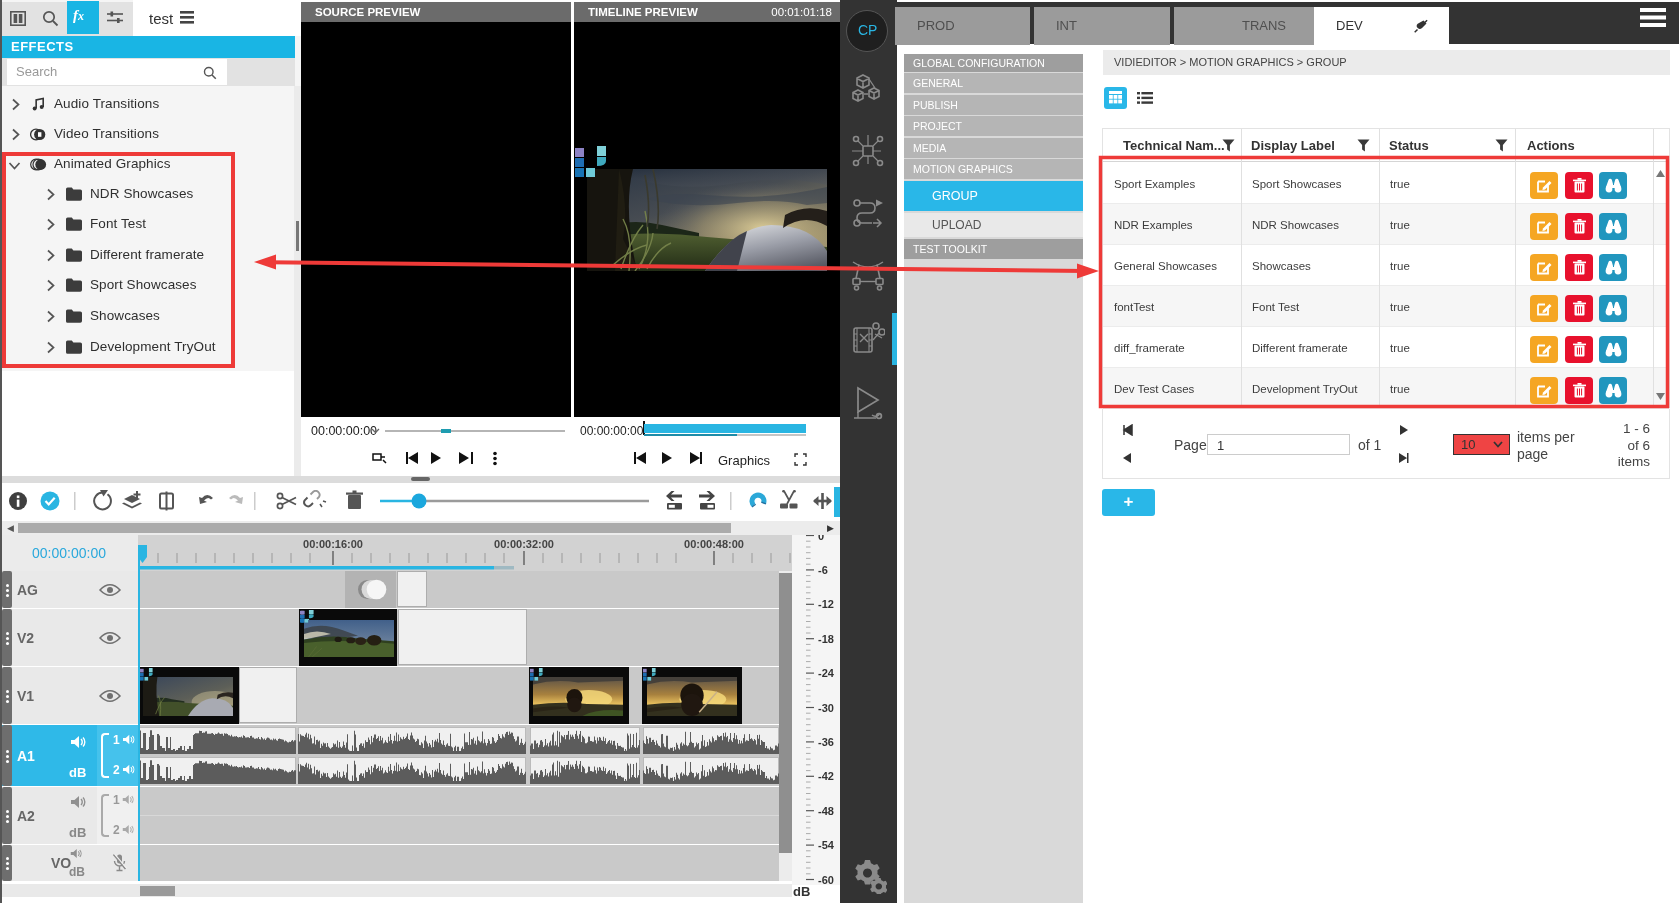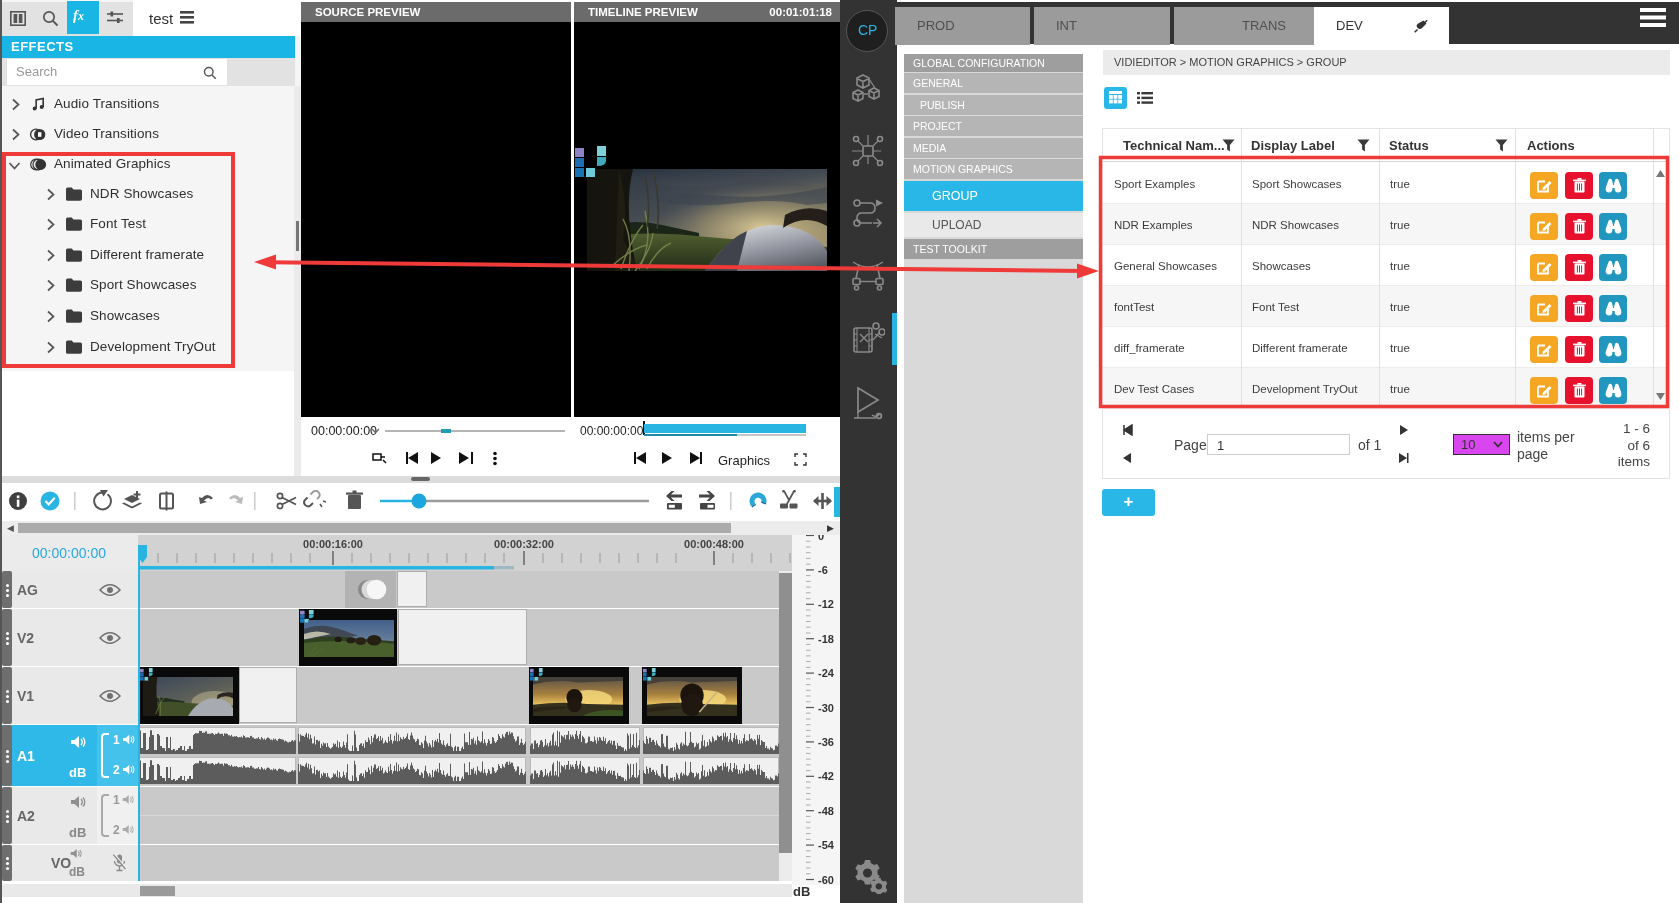--- a/index.html
+++ b/index.html
@@ -211,21 +211,21 @@
     <path d="M2 4 h8 v6 h-8 z M10 7 l4 0 M12 10 l3 3" stroke="#111" fill="none" stroke-width="1.5"></path>
     <path d="M37 2 v12 l-2 0 v-12 z M47 2 v12 l-10 -6 z"></path>
     <path d="M60 2 l10 6 l-10 6 z"></path>
     <path d="M92 2 l10 6 l-10 6 z M104 2 h2 v12 h-2 z" transform="translate(-4,0)"></path>
     <circle cx="124" cy="3.5" r="1.8"></circle>
         <circle cx="124" cy="8.5" r="1.8"></circle>
         <circle cx="124" cy="13.5" r="1.8"></circle>
   </svg>
 </div>
 
-<div class="ptitle" style="left:574px; width:266px;">TIMELINE PREVIEW<span style="position:absolute; right:8px; font-weight:bold;">00:01:01:18</span></div>
+<div class="ptitle" style="left:574px; width:266px;">TIMELINE PREVIEW<span style="position:absolute; right:8px; font-weight:normal;">00:01:01:18</span></div>
 <div class="video" style="left:574px; width:266px; height:395px;"></div>
 
 <svg class="abs" style="left:575px;top:146px;z-index:3;" width="32" height="32" viewBox="0 0 32 32" xmlns="http://www.w3.org/2000/svg">
   <rect x="0" y="2" width="9" height="9" fill="#8d83c5"></rect>
   <rect x="0" y="12" width="9" height="9" fill="#1e6db2"></rect>
   <rect x="0" y="22" width="9" height="9" fill="#1873b4"></rect>
   <path d="M11 22 h9 v9 h-9 z" fill="#6fcbd9"></path>
   <rect x="22" y="0" width="9" height="10" fill="#7fd0d8"></rect>
   <path d="M22 11 h9 v4 q0 5 -9 5 z" fill="#3fa9be"></path>
 </svg>
@@ -753,21 +753,21 @@
   <path d="M6 27 v6 M2 33 h22 M20 30 a5 5 0 0 0 8 -2" stroke-width="1.4"></path>
   <circle cx="27" cy="31" r="2.4"></circle>
 </svg>
 <svg class="abs" style="left:851px;top:858px;" width="36" height="36" viewBox="0 0 36 36" xmlns="http://www.w3.org/2000/svg" fill="#8a8a8a">
   <path d="M14 2 h5 l1 3.2 a9 9 0 0 1 3 1.7 l3.2 -1 l2.5 4.3 l-2.3 2.3 a9 9 0 0 1 0 3.4 l2.3 2.3 l-2.5 4.3 l-3.2 -1 a9 9 0 0 1 -3 1.7 l-1 3.2 h-5 l-1 -3.2 a9 9 0 0 1 -3 -1.7 l-3.2 1 L4.3 18.5 l2.3 -2.3 a9 9 0 0 1 0 -3.4 L4.3 10.5 l2.5 -4.3 l3.2 1 a9 9 0 0 1 3 -1.7 Z M16.5 10.5 a4.5 4.5 0 1 0 0.01 0 Z" fill-rule="evenodd"></path>
   <path d="M26 20 h3.6 l0.7 2.3 a6.5 6.5 0 0 1 2.1 1.2 l2.3 -0.7 l1.8 3.1 l-1.6 1.7 a6.5 6.5 0 0 1 0 2.4 l1.6 1.7 l-1.8 3.1 l-2.3 -0.7 a6.5 6.5 0 0 1 -2.1 1.2 L29.6 37 H26 l-0.7 -2.3 a6.5 6.5 0 0 1 -2.1 -1.2 l-2.3 0.7 l-1.8 -3.1 l1.6 -1.7 a6.5 6.5 0 0 1 0 -2.4 l-1.6 -1.7 l1.8 -3.1 l2.3 0.7 a6.5 6.5 0 0 1 2.1 -1.2 Z M27.8 25.2 a3.2 3.2 0 1 0 0.01 0 Z" fill-rule="evenodd"></path>
 </svg>
 
 <div class="navitem navhead" style="top:54px;height:18px;line-height:18px;padding-left:9px;">GLOBAL CONFIGURATION</div>
 <div class="navitem" style="top:73px;height:20px;line-height:20px;padding-left:9px;">GENERAL</div>
-<div class="navitem" style="top:94.5px;height:20px;line-height:20px;padding-left:16px;">PUBLISH</div>
+<div class="navitem" style="top:94.5px;height:20px;line-height:20px;padding-left:9px;">PUBLISH</div>
 <div class="navitem" style="top:116px;height:20px;line-height:20px;padding-left:9px;">PROJECT</div>
 <div class="navitem" style="top:137.5px;height:20px;line-height:20px;padding-left:9px;">MEDIA</div>
 <div class="navitem" style="top:159px;height:20px;line-height:20px;padding-left:9px;">MOTION GRAPHICS</div>
 <div class="navitem" style="top:181px;height:30px;line-height:30px;padding-left:28px;background:#29b7e8;font-size:12.5px;">GROUP</div>
 <div class="navitem" style="top:213px;height:24px;line-height:24px;padding-left:28px;background:#e9e9e9;color:#555;font-size:12px;">UPLOAD</div>
 <div class="navitem navhead" style="top:238.5px;height:20px;line-height:20px;padding-left:9px;">TEST TOOLKIT</div>
 
 <div class="abs" style="left:1103px;top:50px;width:567px;height:25px;background:#ebebeb;color:#444;font-size:11px;line-height:25px;padding-left:11px;">VIDIEDITOR &gt; MOTION GRAPHICS &gt; GROUP</div>
 
 <div class="abs" style="left:1104px;top:87px;width:23px;height:22px;background:#29b7e8;border-radius:3px;"></div>
@@ -1039,21 +1039,21 @@
     </svg>
 <div class="abs" style="left:1174px;top:437px;color:#444;font-size:14px;">Page</div>
 <div class="abs" style="left:1207px;top:434px;width:143px;height:21px;border:1px solid #ccc;background:#fff;color:#333;font-size:13px;line-height:21px;padding-left:9px;">1</div>
 <div class="abs" style="left:1358px;top:437px;color:#444;font-size:14px;">of 1</div>
 <svg class="abs" style="left:1399px;top:424px;" width="10" height="12" viewBox="0 0 10 12" xmlns="http://www.w3.org/2000/svg">
       <path d="M1 1 v10 l8 -5 z" fill="#333"></path>
     </svg>
 <svg class="abs" style="left:1398px;top:452px;" width="12" height="12" viewBox="0 0 12 12" xmlns="http://www.w3.org/2000/svg">
       <path d="M1 1 v10 l8 -5 z M9 1 h1.5 v10 H9 z" fill="#333"></path>
     </svg>
-<div class="abs" style="left:1453px;top:434px;width:57px;height:21px;border:1.5px solid #333;background:#d946ef;color:#333;font-size:13px;line-height:19px;padding-left:7px;">10
+<div class="abs" style="left:1453px;top:434px;width:57px;height:21px;border:1.5px solid #333;background:#ef4444;color:#333;font-size:13px;line-height:19px;padding-left:7px;">10
   <svg class="abs" style="right:6px;top:6px;" width="10" height="7" viewBox="0 0 10 7" xmlns="http://www.w3.org/2000/svg">
         <path d="M1 1 l4 4.5 L9 1" stroke="#333" stroke-width="1.8" fill="none"></path>
       </svg>
 </div>
 <div class="abs" style="left:1517px;top:429px;color:#444;font-size:14px;line-height:17px;">items per<br>page</div>
 <div class="abs" style="left:1580px;top:421px;width:70px;color:#444;font-size:13.5px;line-height:16.5px;text-align:right;">1 - 6<br>of 6<br>items</div>
 
 <div class="abs" style="left:1102px;top:489px;width:53px;height:27px;background:#29b7e8;border-radius:3px;color:#fff;font-size:17px;font-weight:bold;text-align:center;line-height:26px;">+</div>
 
 <svg class="abs" style="left:304px;top:620px;" width="90" height="37" viewBox="0 0 100 42" preserveAspectRatio="none" xmlns="http://www.w3.org/2000/svg">

